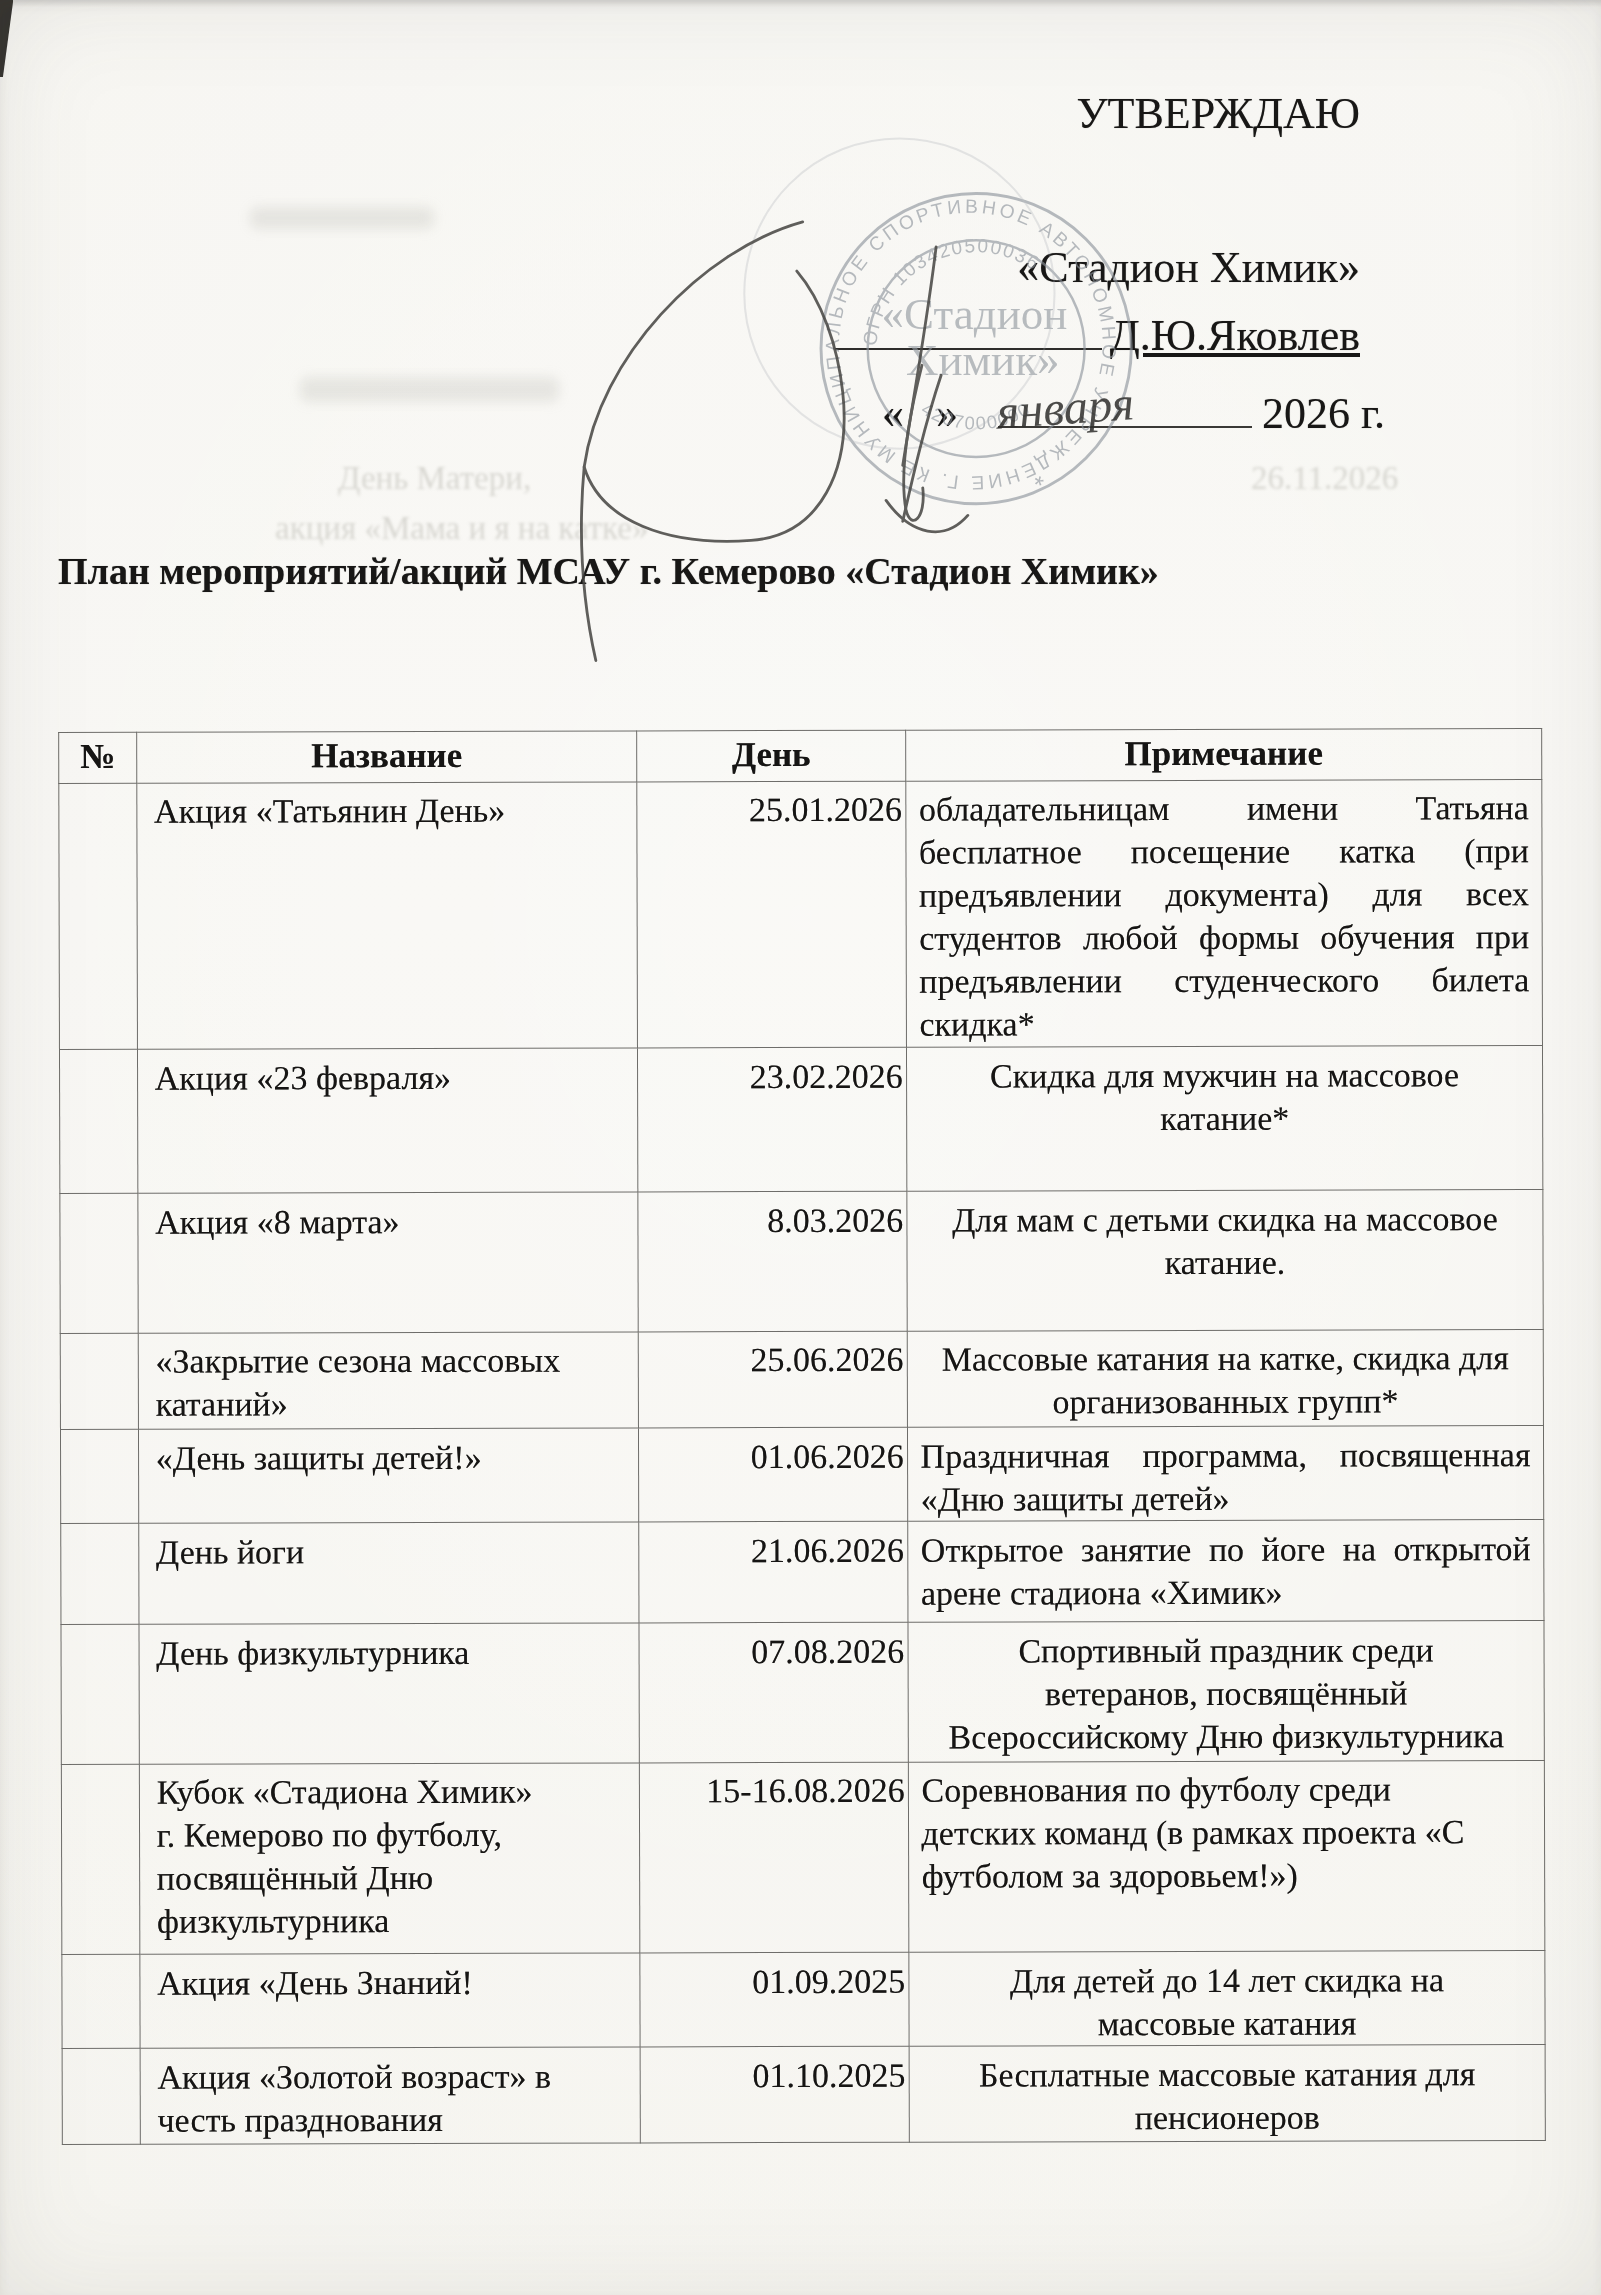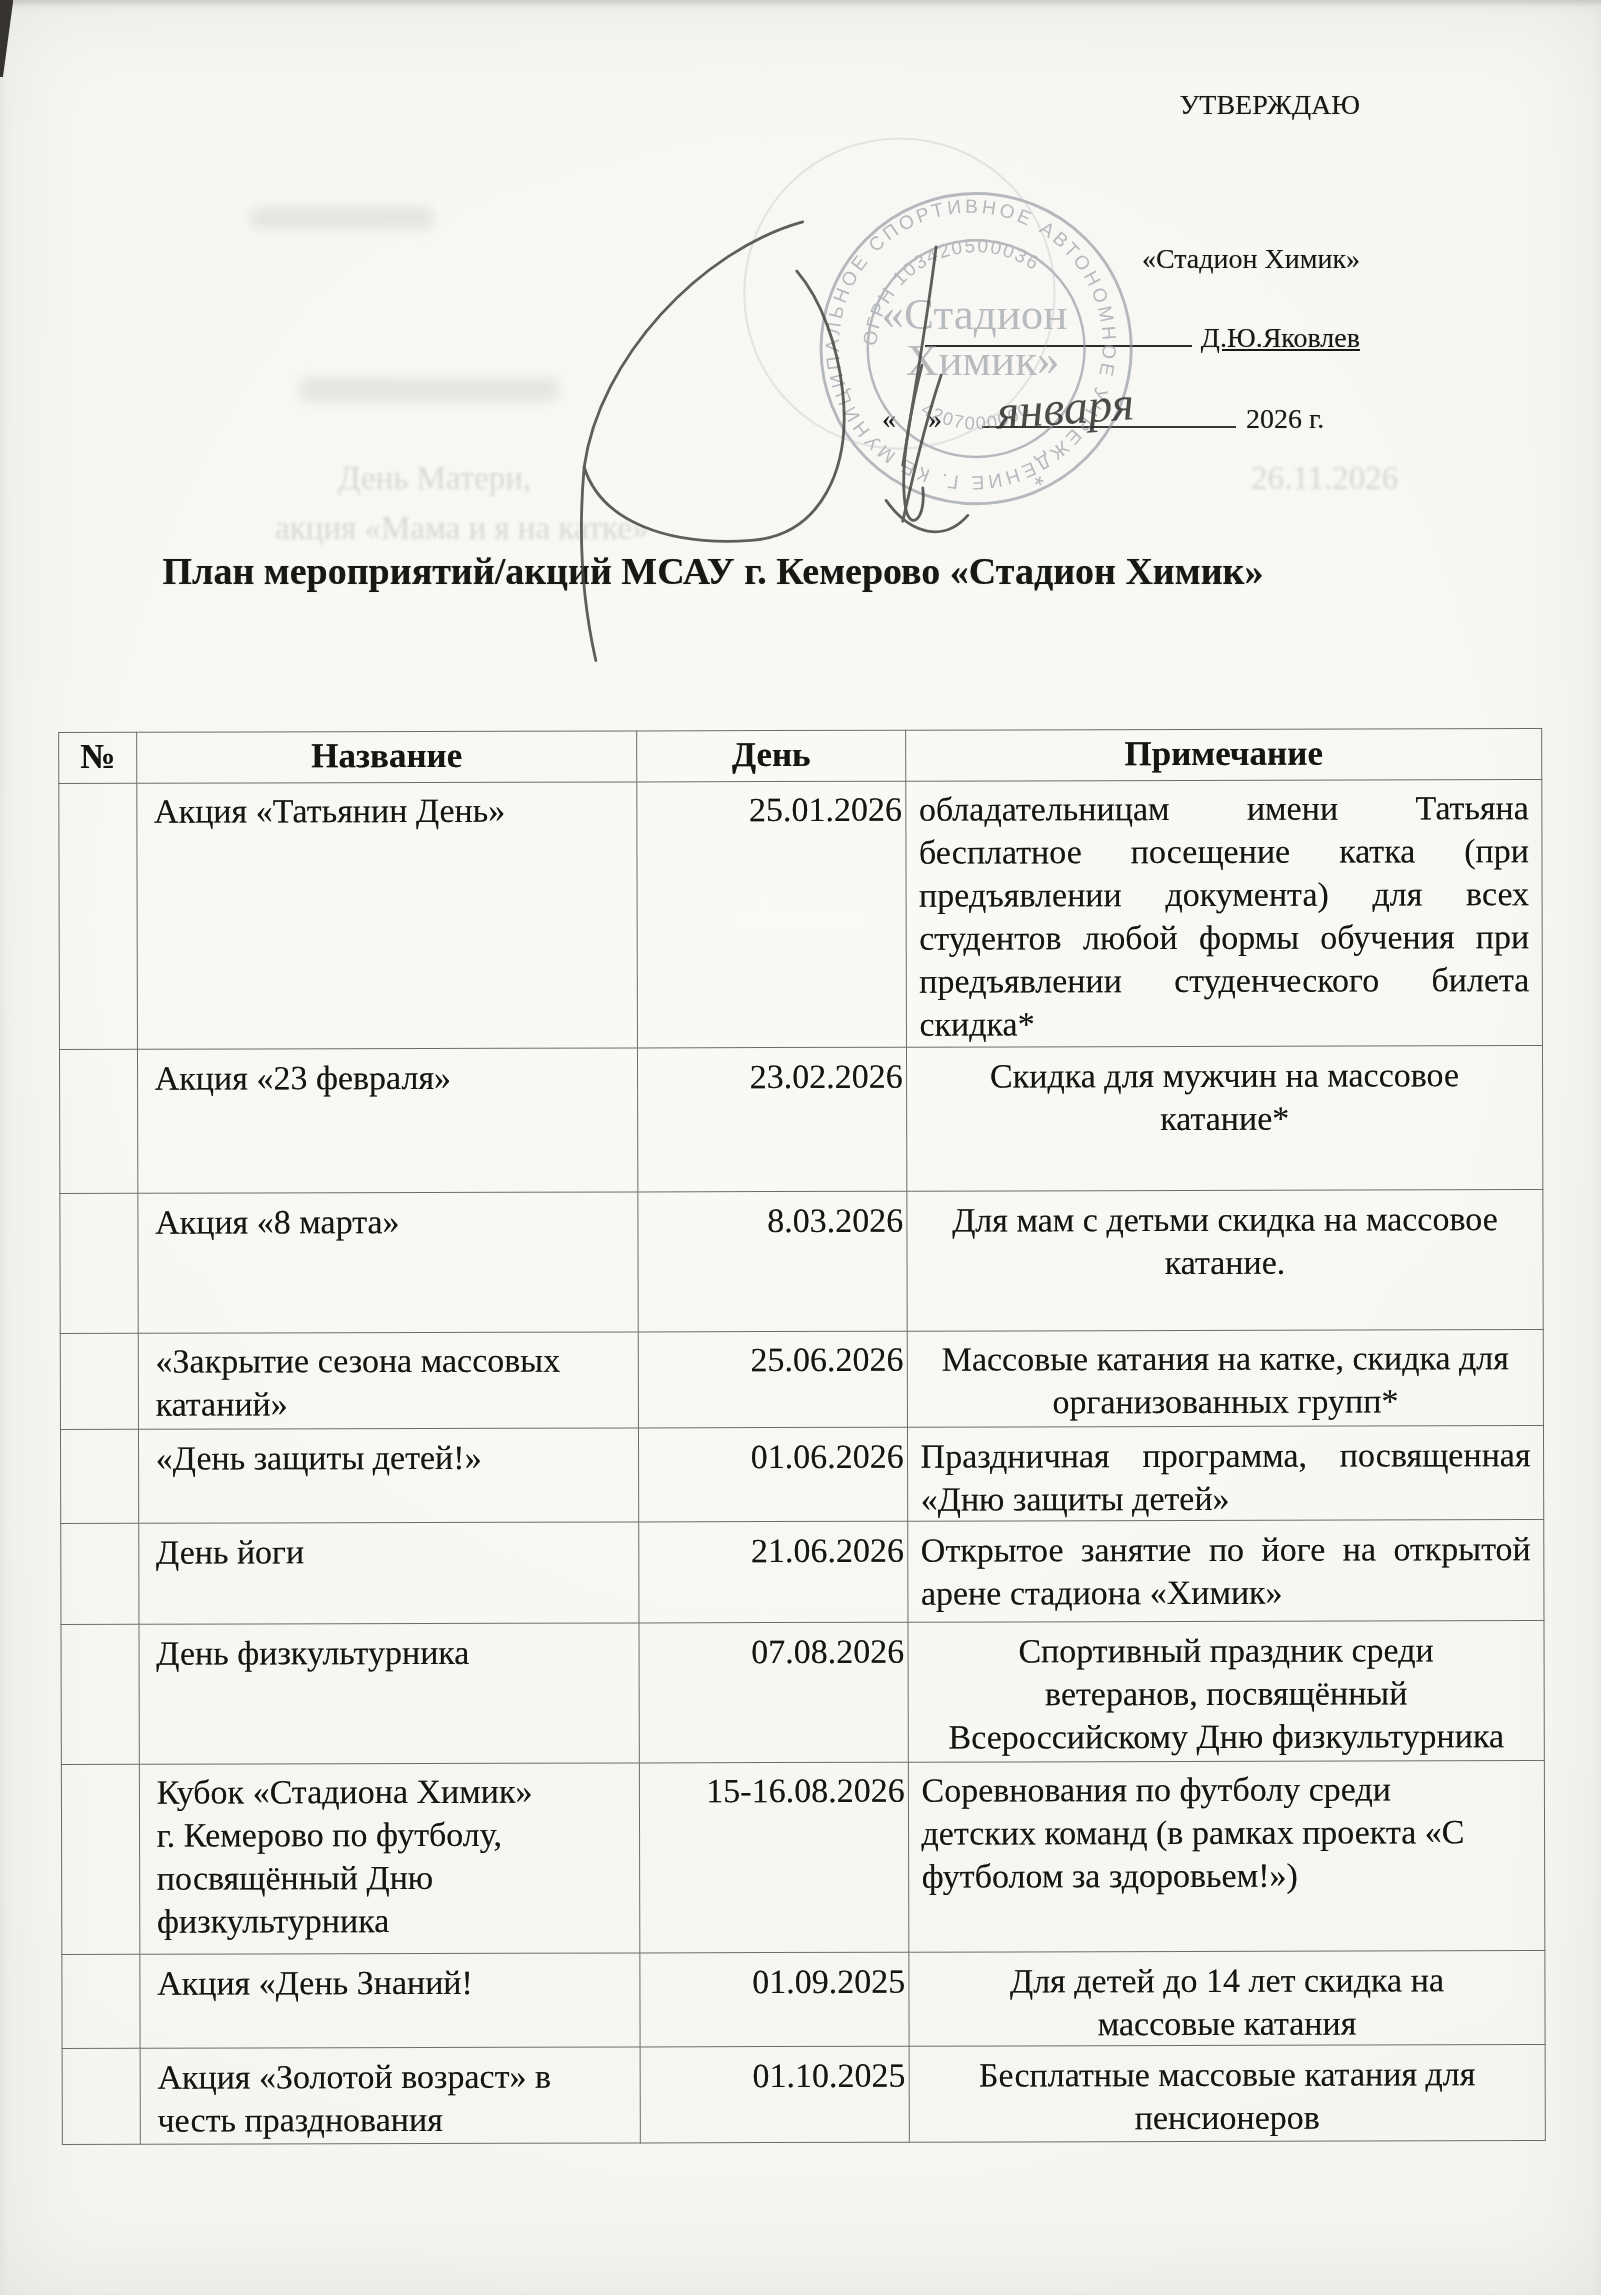--- a/index.html
+++ b/index.html
@@ -18,35 +18,35 @@
     box-shadow:inset 0 0 100px rgba(90,85,75,.10), inset 0 5px 11.7px rgba(60,55,50,.08);
   }
   
   .corner-mark{
     position:absolute;left:0;top:0;width:13.3px;height:77px;background:#35332f;
     clip-path:polygon(0 0,100% 0,22% 100%,0 100%);
   }
   .edge-shadow{position:absolute;left:0;top:0;width:100%;height:6.7px;background:linear-gradient(180deg,rgba(0,0,0,.10),rgba(0,0,0,0));}
 
   
-  .appr{position:absolute;right:242px;text-align:right;font-size:28px;line-height:1.1;white-space:nowrap;}
+  .appr{position:absolute;right:242px;text-align:right;font-size:44px;line-height:1.1;white-space:nowrap;}
   .appr-1{top:90px;}
   .appr-2{top:170px;}
   .appr-3{top:244px;margin-left:8px;}
   .appr-4{top:312px;text-decoration:underline;}
   .appr-5{top:389px;left:882px;right:auto;text-align:left;display:flex;align-items:baseline;}
   .sign-gap{display:inline-block;width:267px;border-bottom:2.1px solid #2e2d2b;height:33px;vertical-align:baseline;margin-right:8.3px;}
   .day-gap{display:inline-block;width:32px;height:33px;}
   .month-gap{display:inline-block;width:254px;border-bottom:2.1px solid #3a3936;height:37px;margin:0 10px 0 40px;}
   .soft{text-shadow:0 0 0.8px rgba(25,24,22,.45);}
 
   
   .doc-title{
     position:absolute;left:58px;top:544px;width:1310px;
-    text-align:center;font-weight:700;font-size:38px;line-height:55px;
+    text-align:left;font-weight:700;font-size:38px;line-height:55px;
     text-shadow:0 0 0.8px rgba(20,19,18,.5);
   }
 
   
   .plan-table{
     position:absolute;left:60px;top:730px;width:1484px;
     border-collapse:collapse;table-layout:fixed;
     font-size:34px;line-height:43px;
     transform:rotate(-0.15deg);
     color:#161514;

